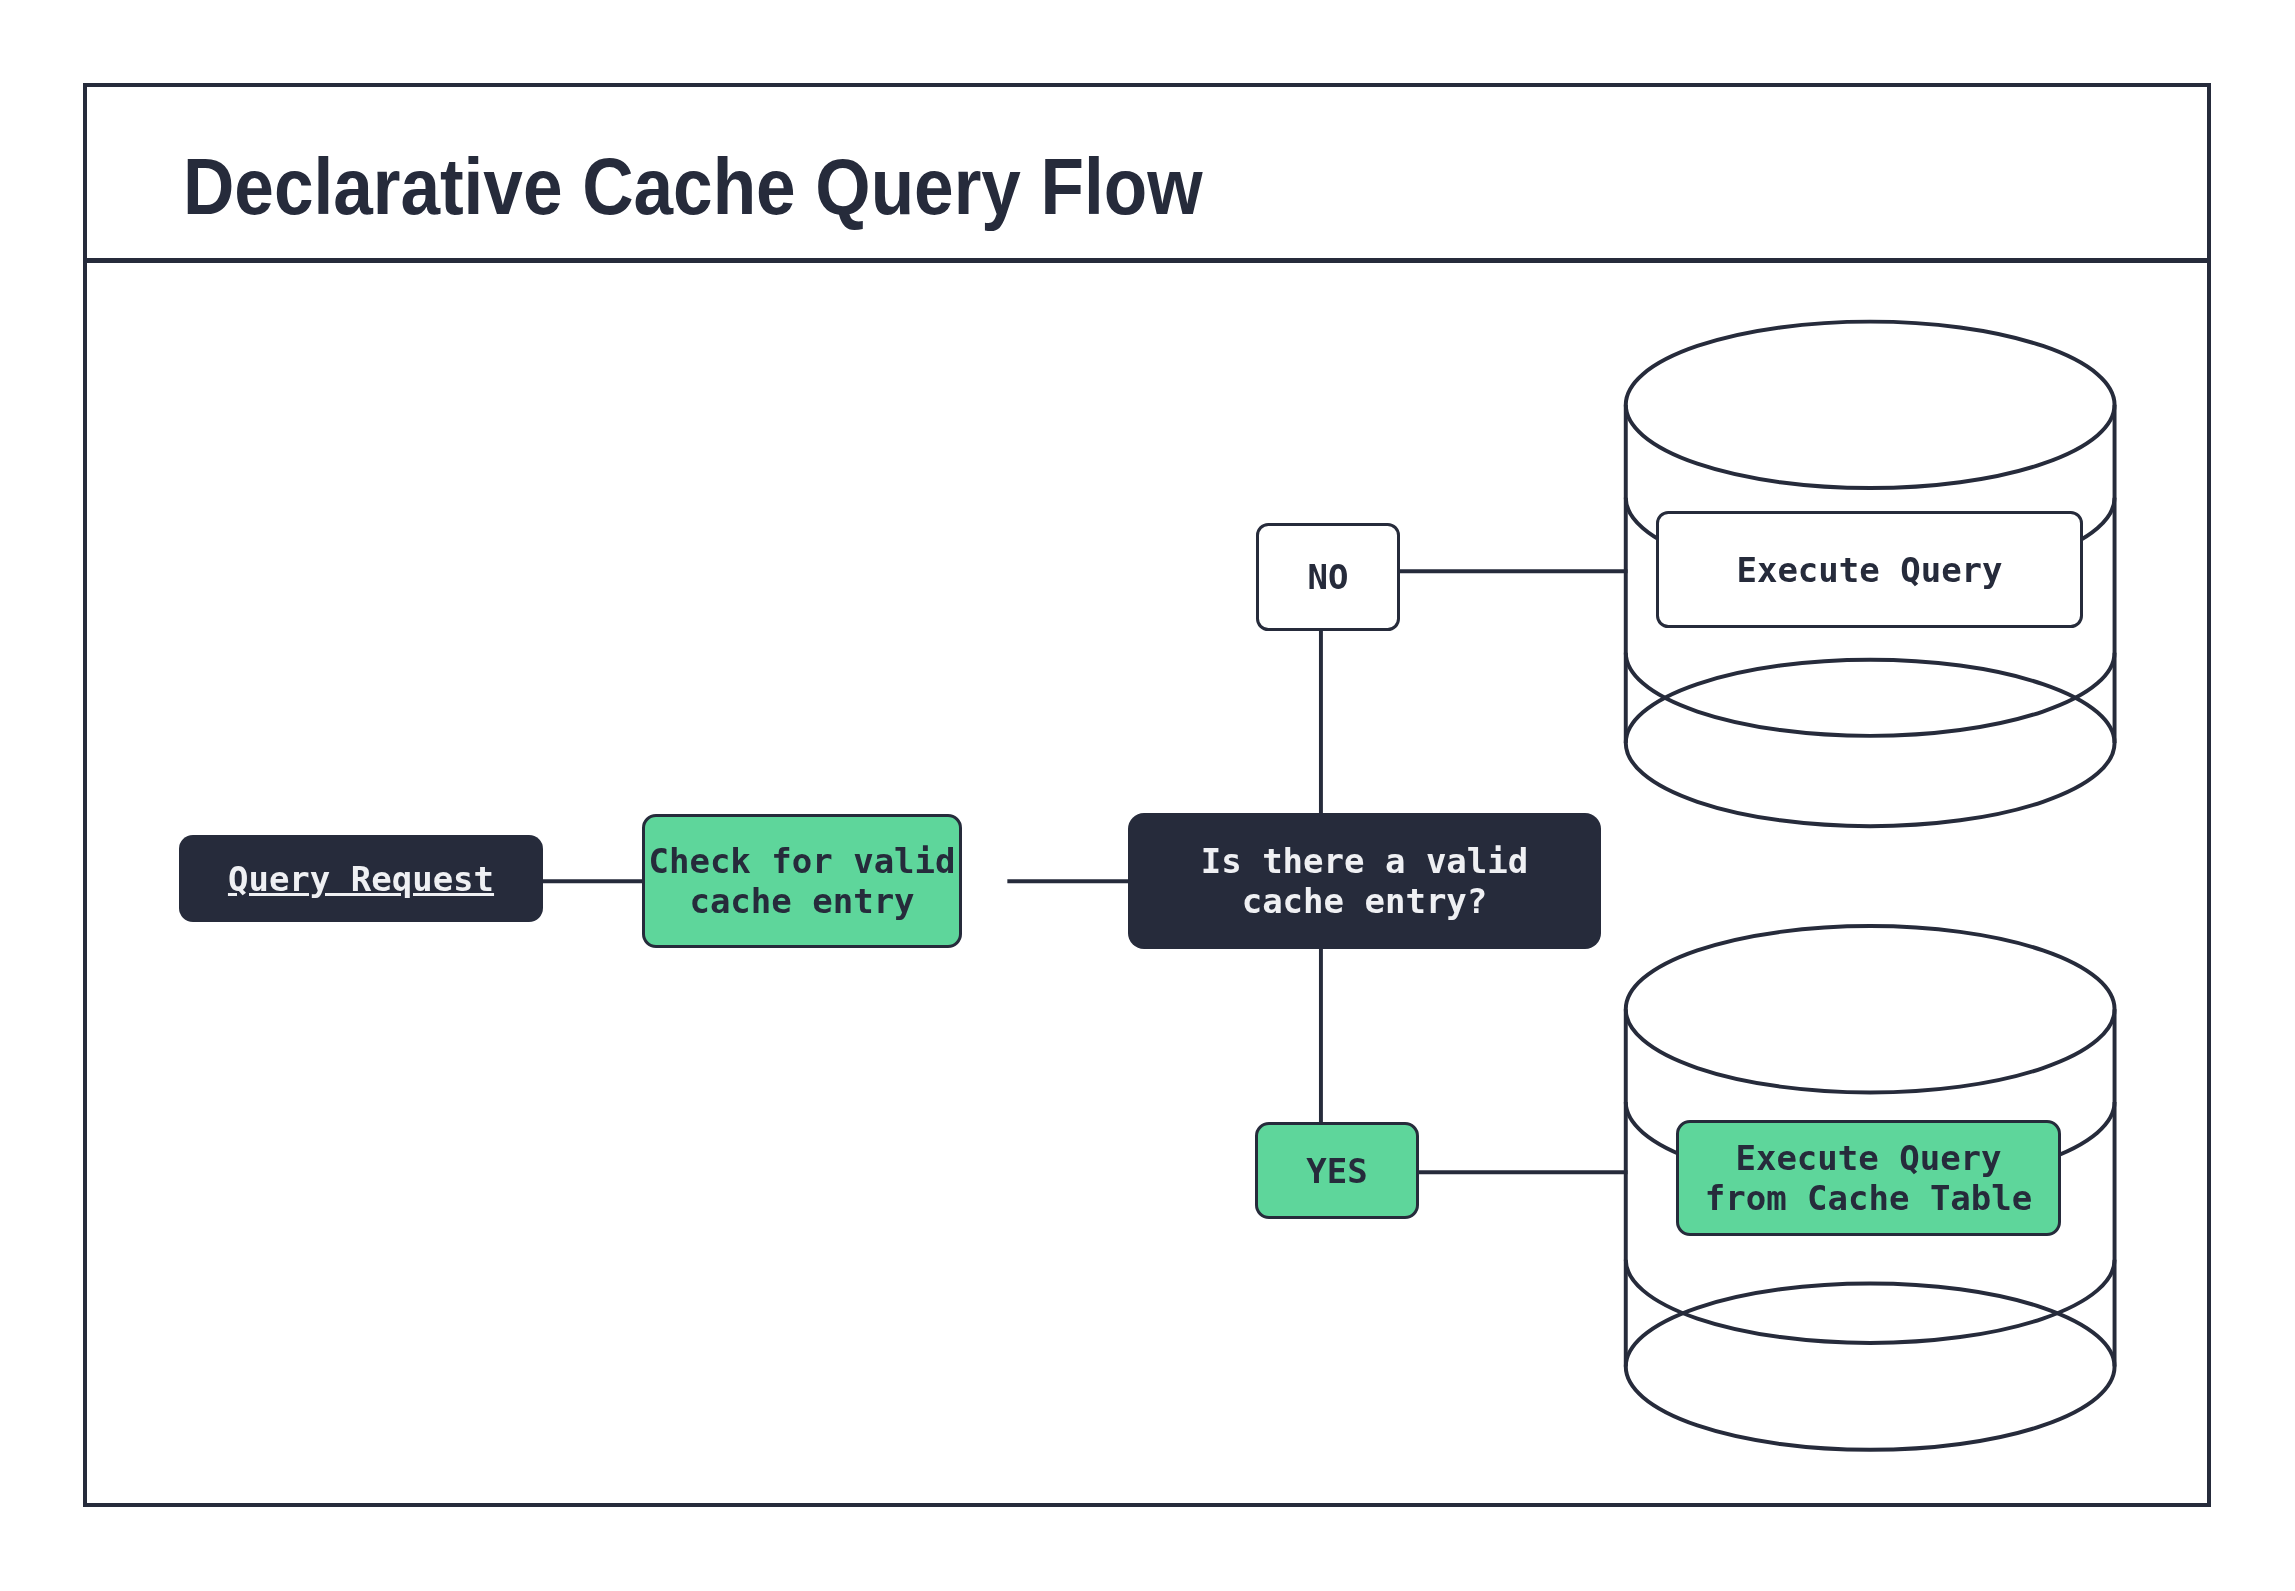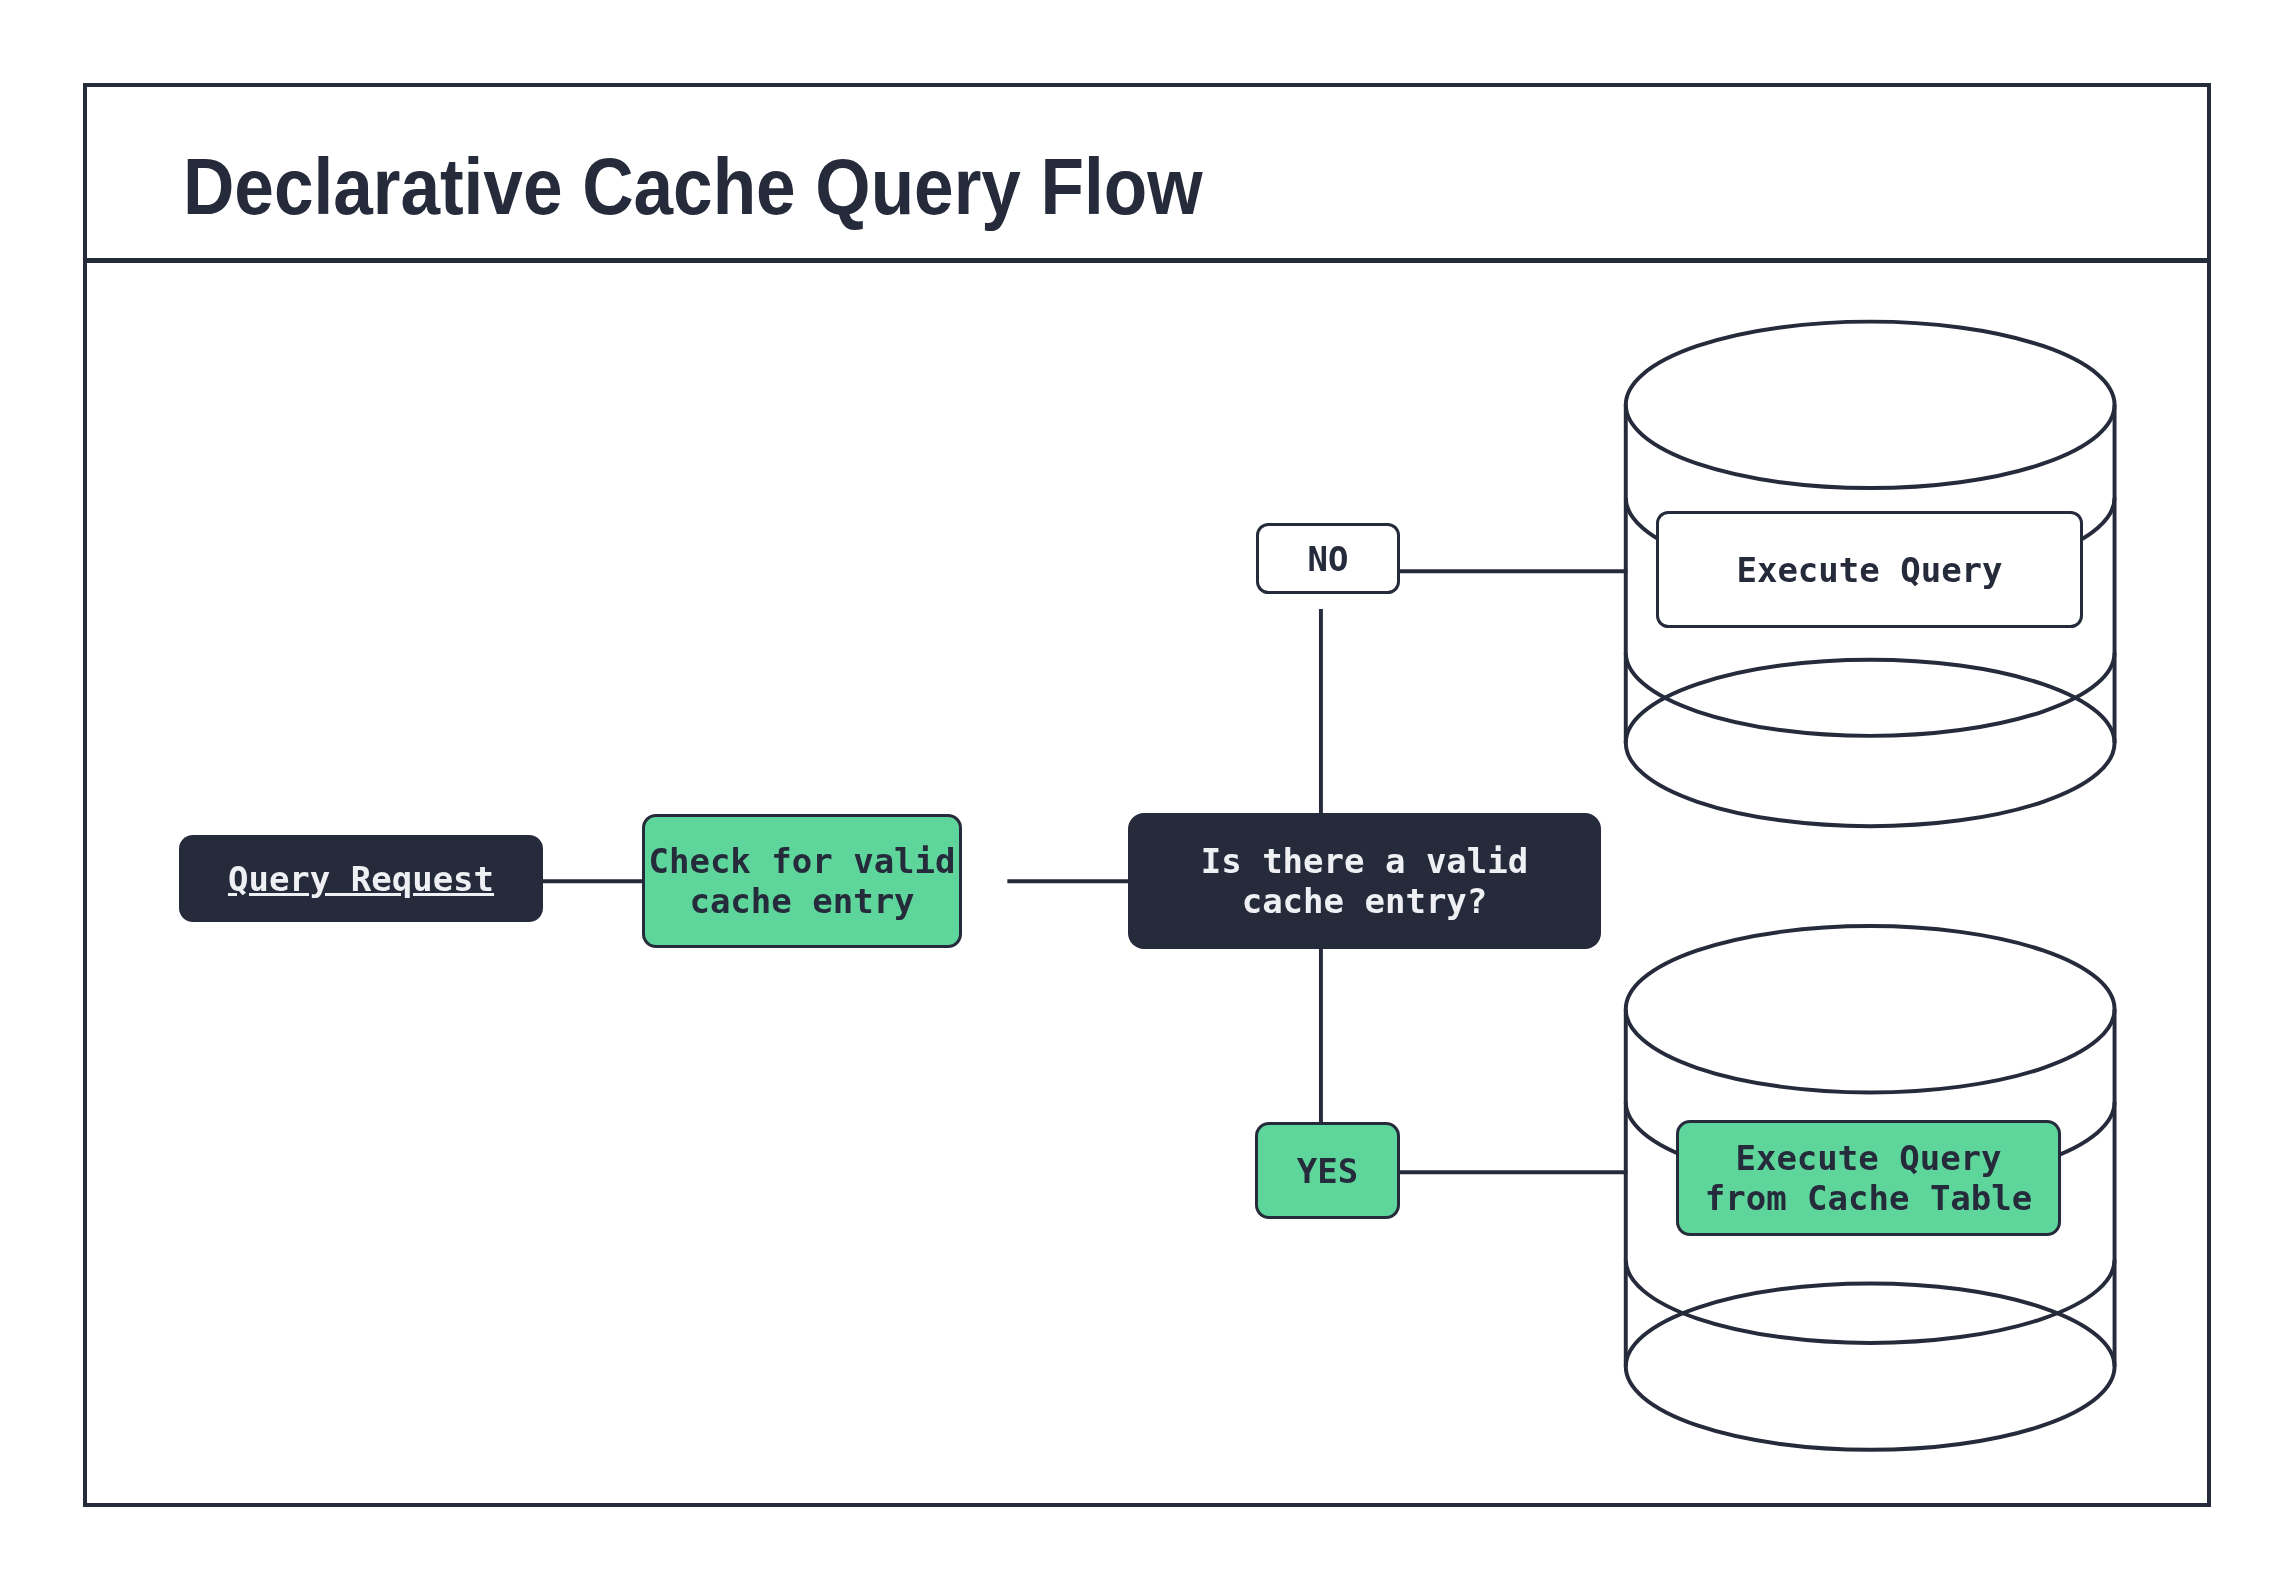--- a/index.html
+++ b/index.html
@@ -28,22 +28,22 @@
     font:700 34px/40px "DejaVu Sans Mono", monospace;text-align:center;color:var(--ink);
   }
   .node span{display:block;white-space:nowrap;}
   .dark{background:var(--ink);color:var(--light-text);border-radius:14px;}
   .greenbox{background:var(--green);border:3.5px solid var(--ink);border-radius:14px;}
   .whitebox{background:var(--paper);border:3.5px solid var(--ink);border-radius:12.3px;}
   
   .n-query   {left:179px; top:835px;  width:364px; height:87px;text-decoration:underline;}
   .n-check   {left:642px; top:814px;  width:320px; height:134px;}
   .n-decision{left:1128px;top:813px;  width:473px; height:136px;border-radius:16px;}
-  .n-no      {left:1256px;top:523px;  width:144px; height:71px;}
-  .n-yes     {left:1255px;top:1122px; width:145px; height:97px;}
+  .n-no      {left:1256px;top:523px;  width:144px; height:108px;}
+  .n-yes     {left:1255px;top:1122px; width:164px; height:97px;}
   .n-srclbl  {left:1656px;top:511px;  width:427px; height:117px;z-index:3;}
   .n-cachelbl{left:1676px;top:1120px; width:385px; height:116px;z-index:3;}
 </style>
 </head>
 <body>
 
 <div class="abs frame"></div>
 <div class="abs header">
   <div class="title">Declarative Cache Query Flow</div>
 </div>

